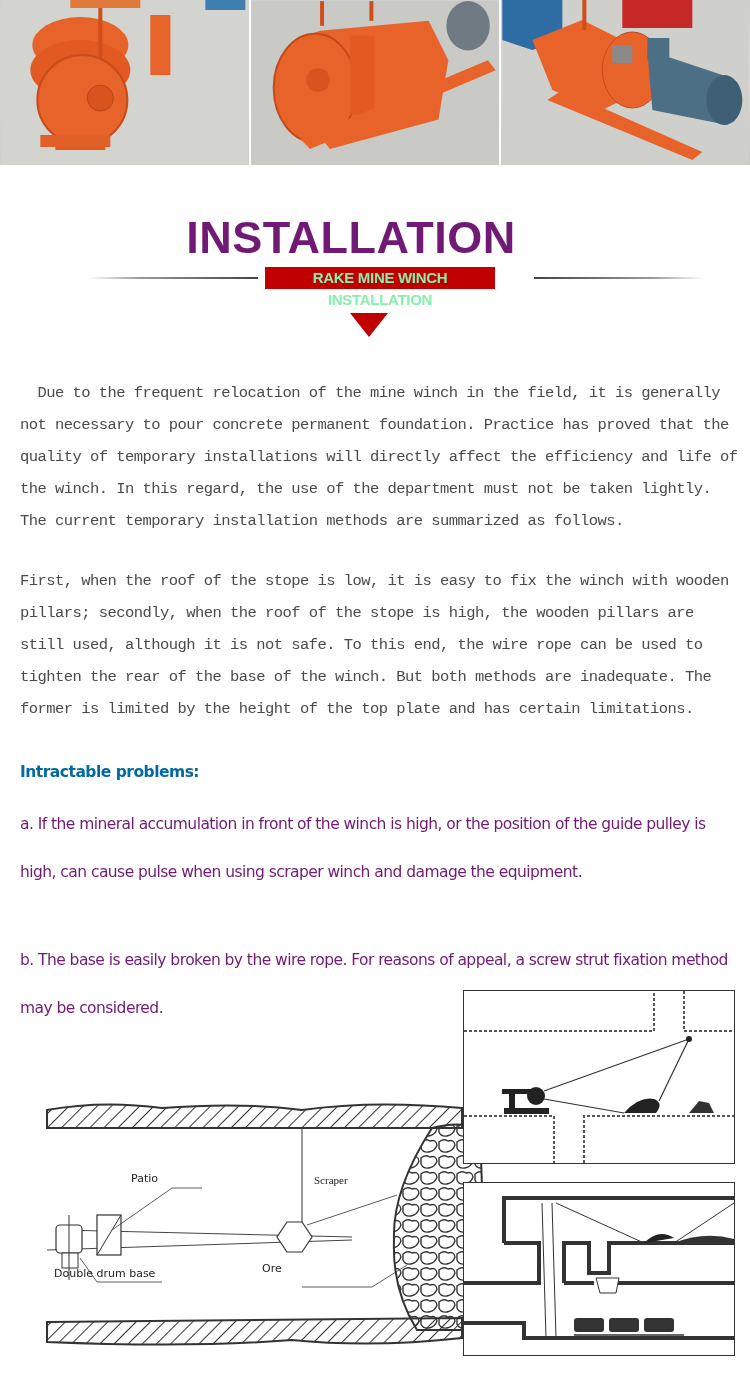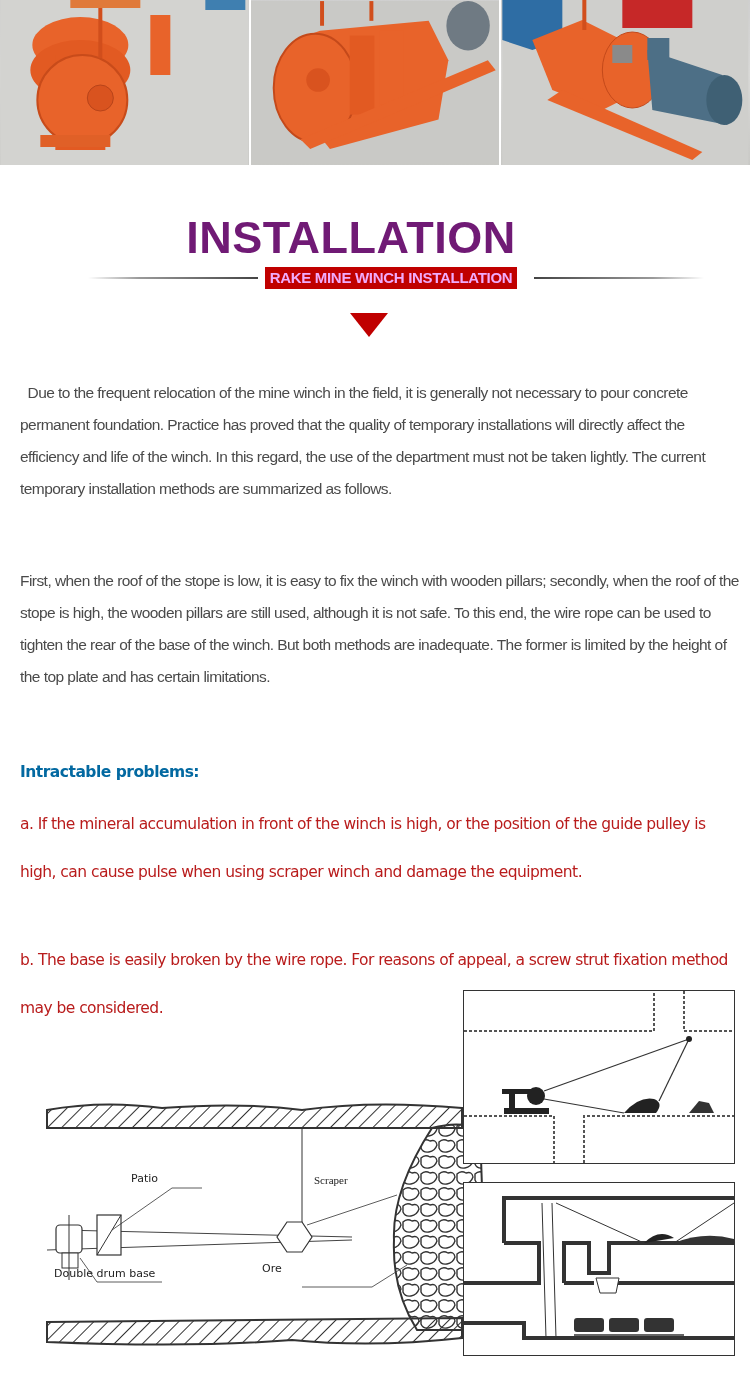--- a/index.html
+++ b/index.html
@@ -5,28 +5,28 @@
   html, body { margin: 0; padding: 0; background: #ffffff; }
   body { width: 750px; height: 1394px; position: relative; overflow: hidden; font-family: "Liberation Sans", sans-serif; }
 
   .photo-row { position: absolute; left: 0; top: 0; width: 750px; height: 165px; display: flex; gap: 2px; background: #fff; }
   .photo { position: relative; flex: 1; height: 165px; overflow: hidden; background: linear-gradient(180deg, #cfcfcf 0%, #d9d9d7 45%, #c9c9c6 100%); }
   .photo svg { position: absolute; left: 0; top: 0; width: 100%; height: 100%; }
 
   .title { position: absolute; left: 0; top: 212px; width: 702px; text-align: center; font-family: "Liberation Sans", sans-serif; font-weight: bold; font-size: 45px; letter-spacing: 0.5px; color: #701a75; }
   .divider-left { position: absolute; left: 88px; top: 277px; width: 170px; height: 2px; background: linear-gradient(90deg, #ffffff 0%, #9a9a9a 30%, #444 100%); }
   .divider-right { position: absolute; left: 534px; top: 277px; width: 170px; height: 2px; background: linear-gradient(90deg, #444 0%, #9a9a9a 70%, #ffffff 100%); }
-  .subtitle { position: absolute; left: 265px; top: 267px; width: 252px; height: 22px; background: #c00000; color: #f0abfc; font-family: "Liberation Sans", sans-serif; font-weight: bold; font-size: 15px; line-height: 22px; text-align: center; letter-spacing: -0.3px; }
+  .subtitle { position: absolute; left: 265px; top: 267px; width: 230px; height: 22px; background: #c00000; color: #86efac; font-family: "Liberation Sans", sans-serif; font-weight: bold; font-size: 15px; line-height: 22px; text-align: center; letter-spacing: -0.3px; }
   .arrow-down { position: absolute; left: 350px; top: 313px; width: 0; height: 0; border-left: 19px solid transparent; border-right: 19px solid transparent; border-top: 24px solid #c00000; }
 
-  .para { position: absolute; left: 20px; width: 720px; font-family: Liberation Sans, sans-serif; font-size: 15.5px; line-height: 32px; color: #4a4a4a; letter-spacing: -0.55px; }
+  .para { position: absolute; left: 20px; width: 720px; font-family: Liberation Mono, monospace; font-size: 15.5px; line-height: 32px; color: #4a4a4a; letter-spacing: -0.55px; }
   .p1 { top: 377px; }
   .p2 { top: 565px; }
   .section-title { position: absolute; left: 20px; top: 763px; font-family: "DejaVu Sans", sans-serif; font-weight: bold; font-size: 15.5px; color: #0369a1; letter-spacing: -0.5px; }
-  .problem { position: absolute; left: 20px; width: 725px; font-family: "DejaVu Sans", sans-serif; font-size: 15.5px; line-height: 48px; color: #b91c1c; letter-spacing: -0.55px; }
+  .problem { position: absolute; left: 20px; width: 725px; font-family: "DejaVu Sans", sans-serif; font-size: 15.5px; line-height: 48px; color: #701a75; letter-spacing: -0.55px; }
   .pa { top: 800px; }
   .pb { top: 936px; }
 
   .diagram-main { position: absolute; left: 0; top: 1090px; width: 450px; height: 270px; padding-left: 42px; }
   .diagram-main svg { width: 100%; height: 100%; }
   .diag-label { position: absolute; font-family: "DejaVu Sans", sans-serif; font-size: 11px; color: #222; }
 
   .diagram-small { position: absolute; left: 463px; width: 270px; background: #fff; border: 1.5px solid #333; }
   .ds1 { top: 990px; height: 172px; }
   .ds2 { top: 1182px; height: 172px; }

